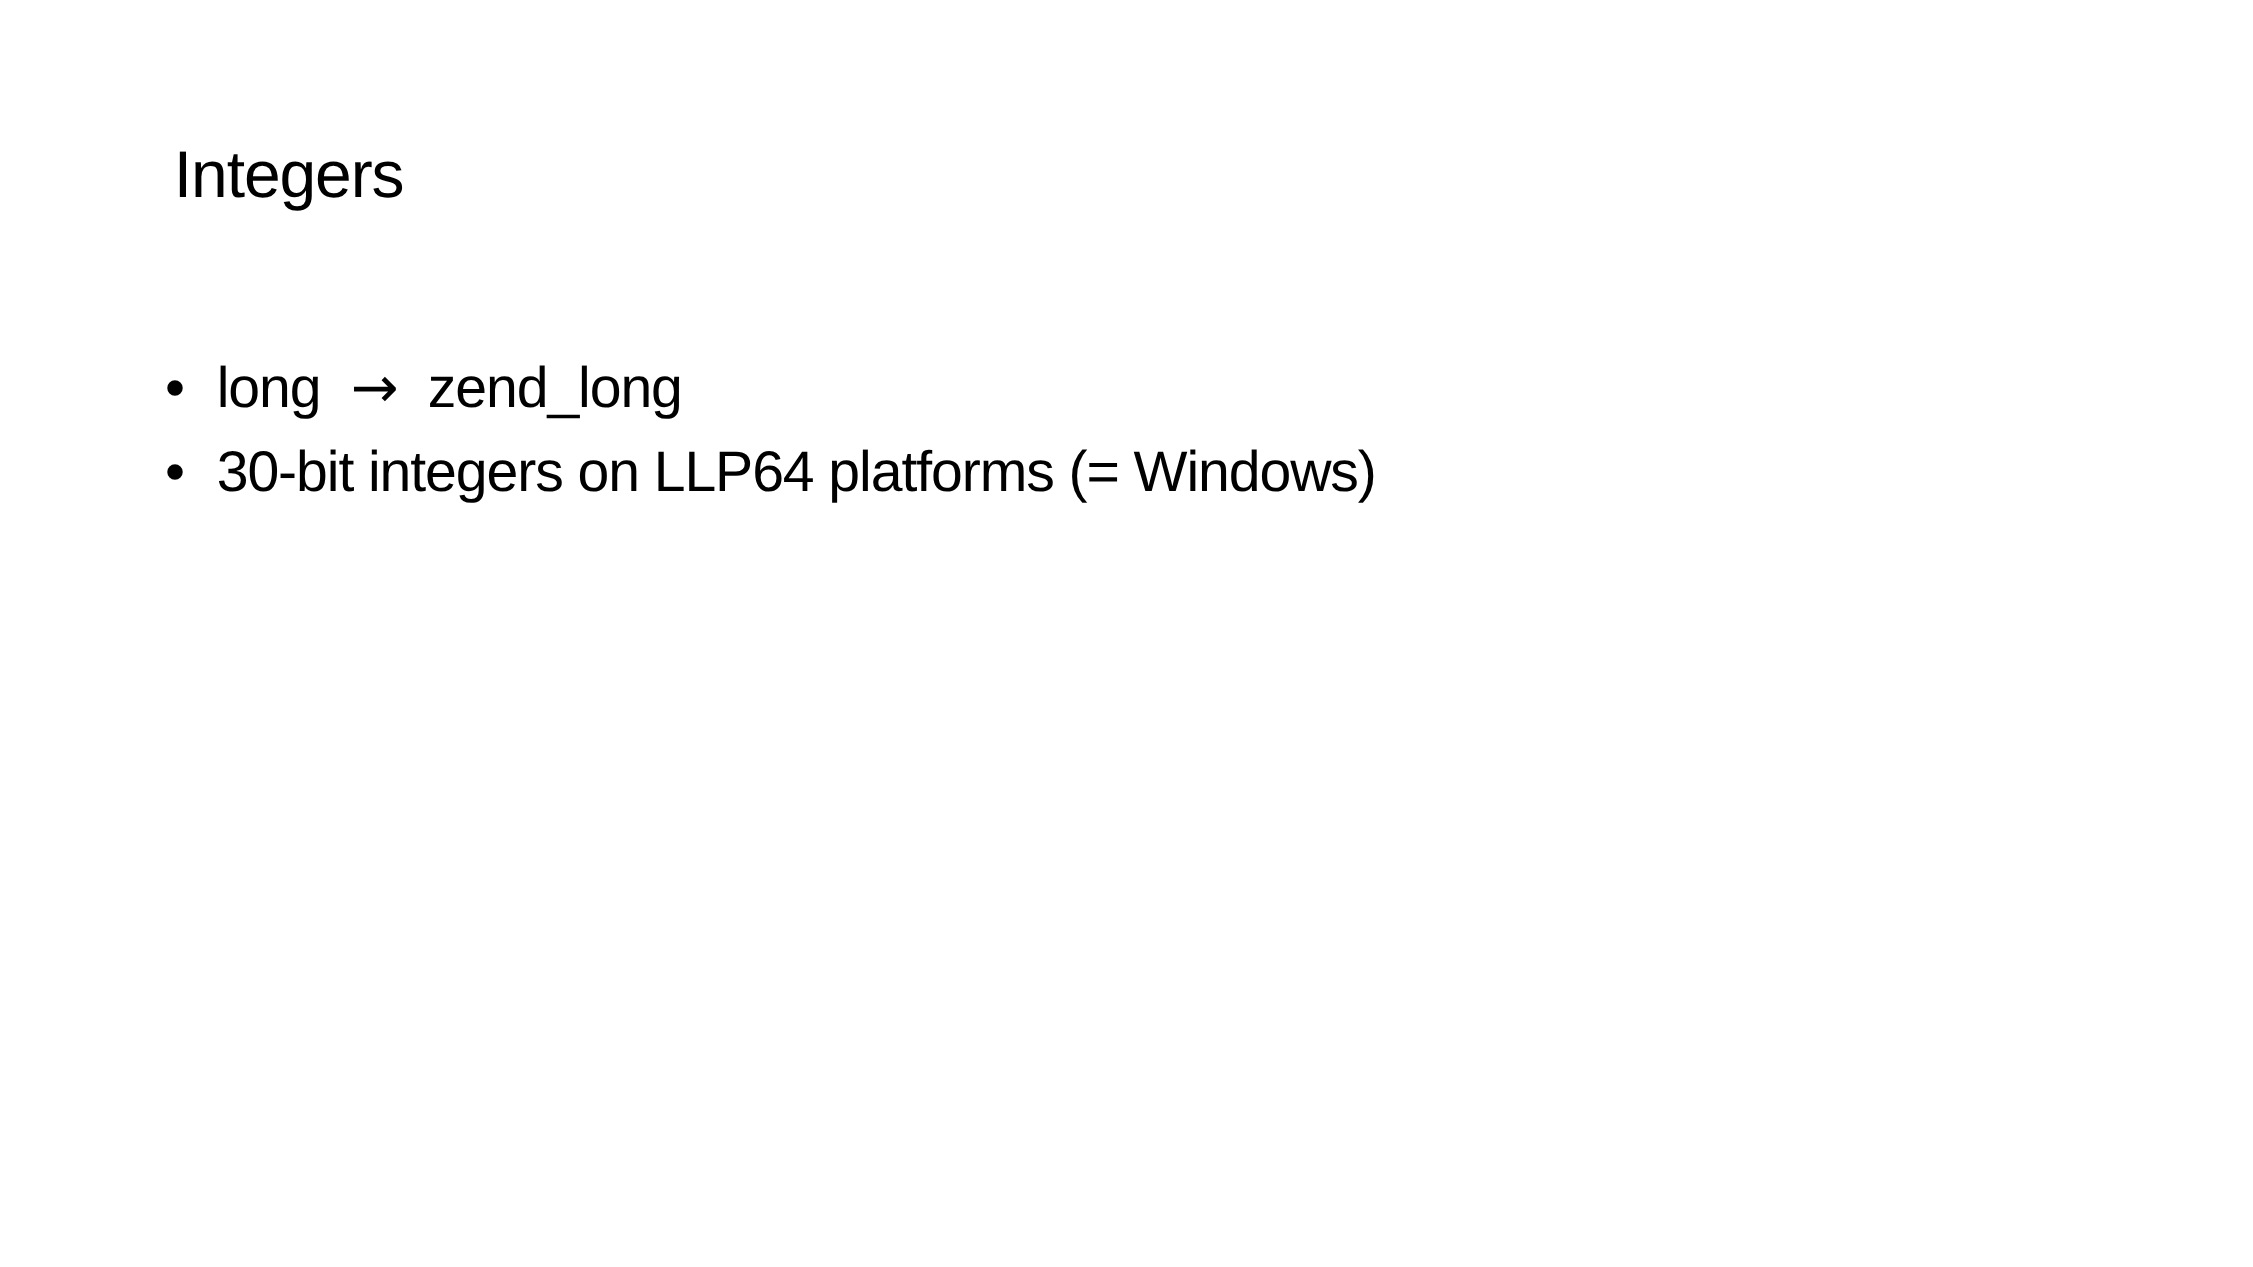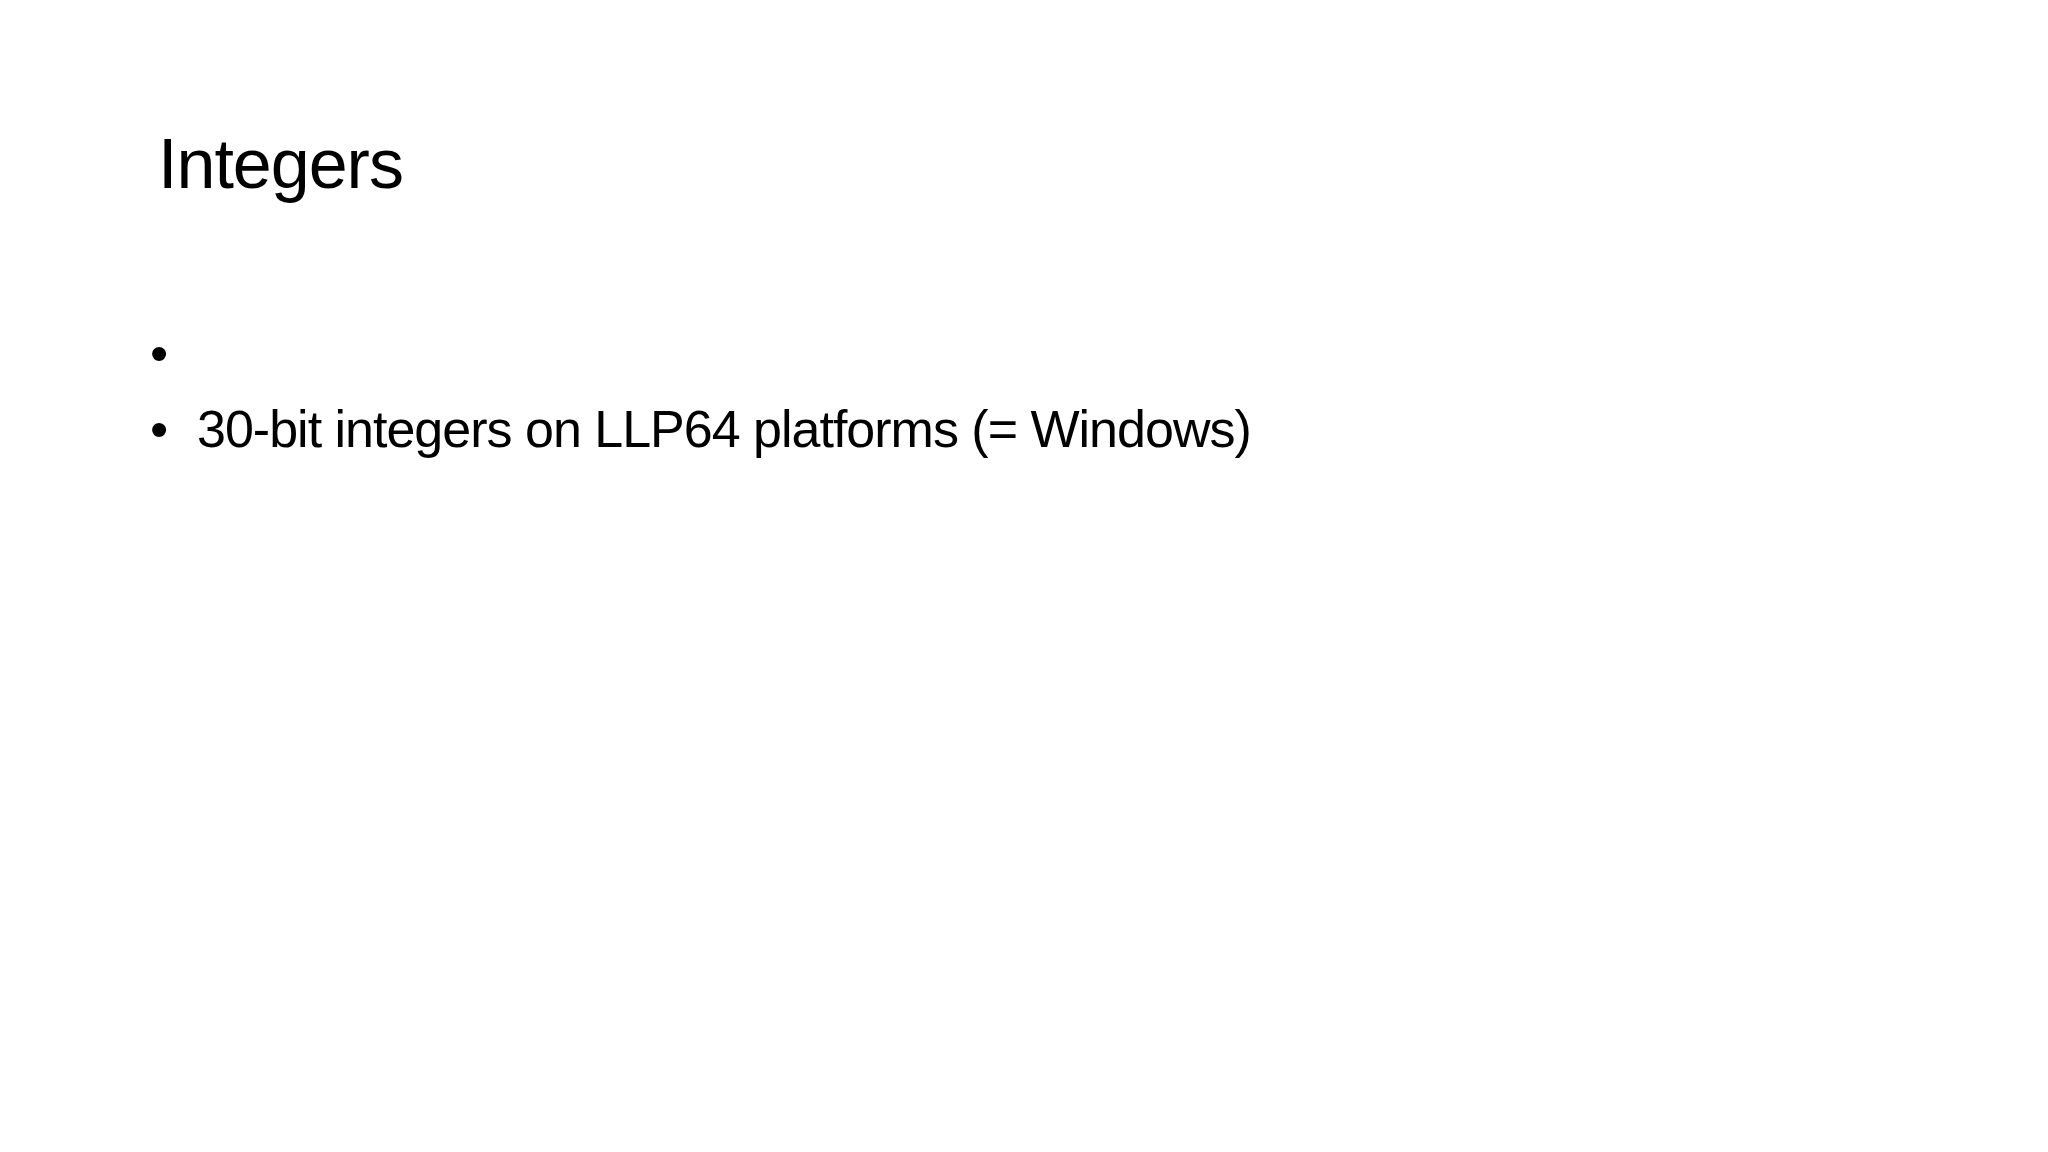--- a/index.html
+++ b/index.html
@@ -16,21 +16,21 @@
     color: var(--text, #000000);
   }
   .slide {
     position: absolute;
     inset: 0;
   }
   .title {
     position: absolute;
     left: 158px;
     top: 129px;
-    font-size: 70px;
+    font-size: 60px;
     line-height: 1;
     letter-spacing: -1px;
     white-space: nowrap;
   }
   .bullets {
     position: absolute;
     left: 150px;
     top: 327px;
     display: flex;
     flex-direction: column;
@@ -57,20 +57,25 @@
 <body>
 
 <div class="slide">
 
   <div class="title">Integers</div>
 
   <div class="bullets">
 
     <div class="bullet-row">
       <span class="marker">•</span>
+      <span class="btext">
+        <span>long</span>
+        <span class="arrow">→</span>
+        <span>zend_long</span>
+      </span>
     </div>
 
     <div class="bullet-row">
       <span class="marker">•</span>
       <span class="btext">30-bit integers on LLP64 platforms (= Windows)</span>
     </div>
 
   </div>
 </div>
 

